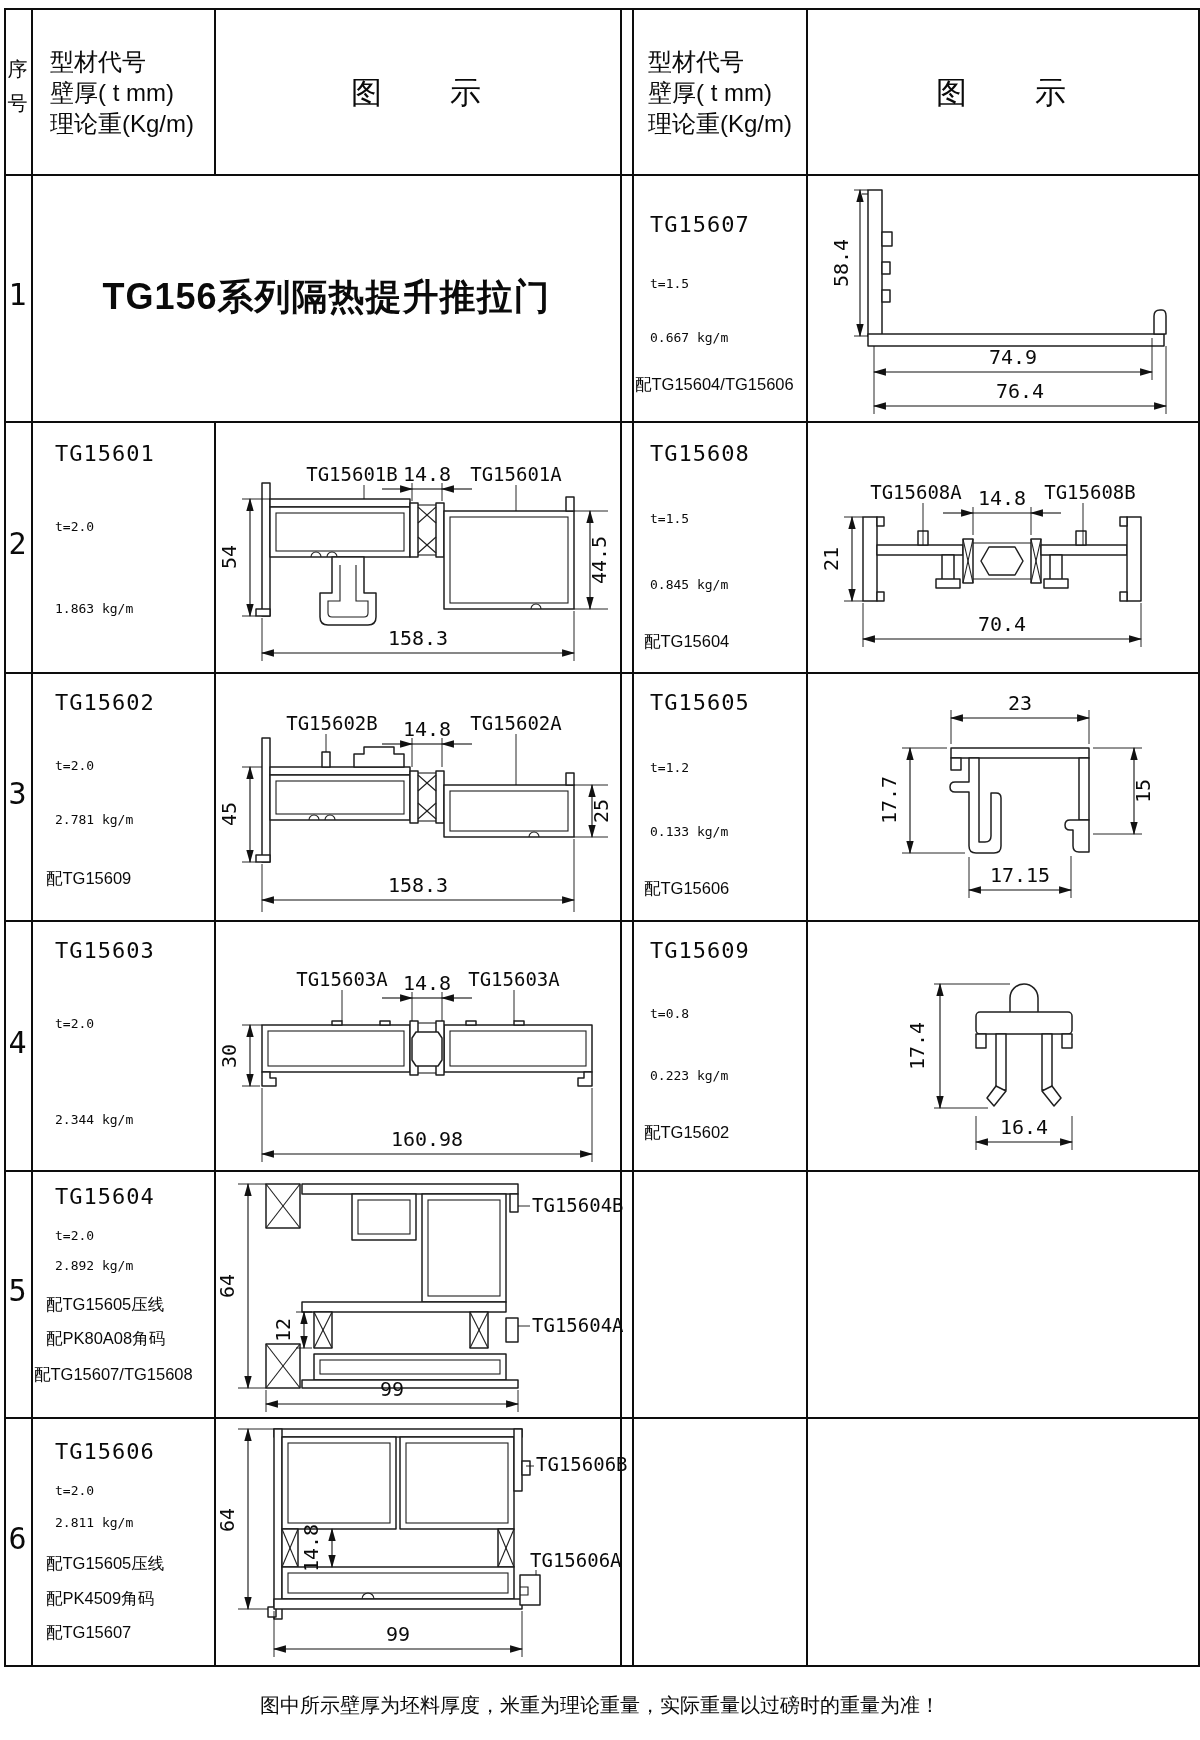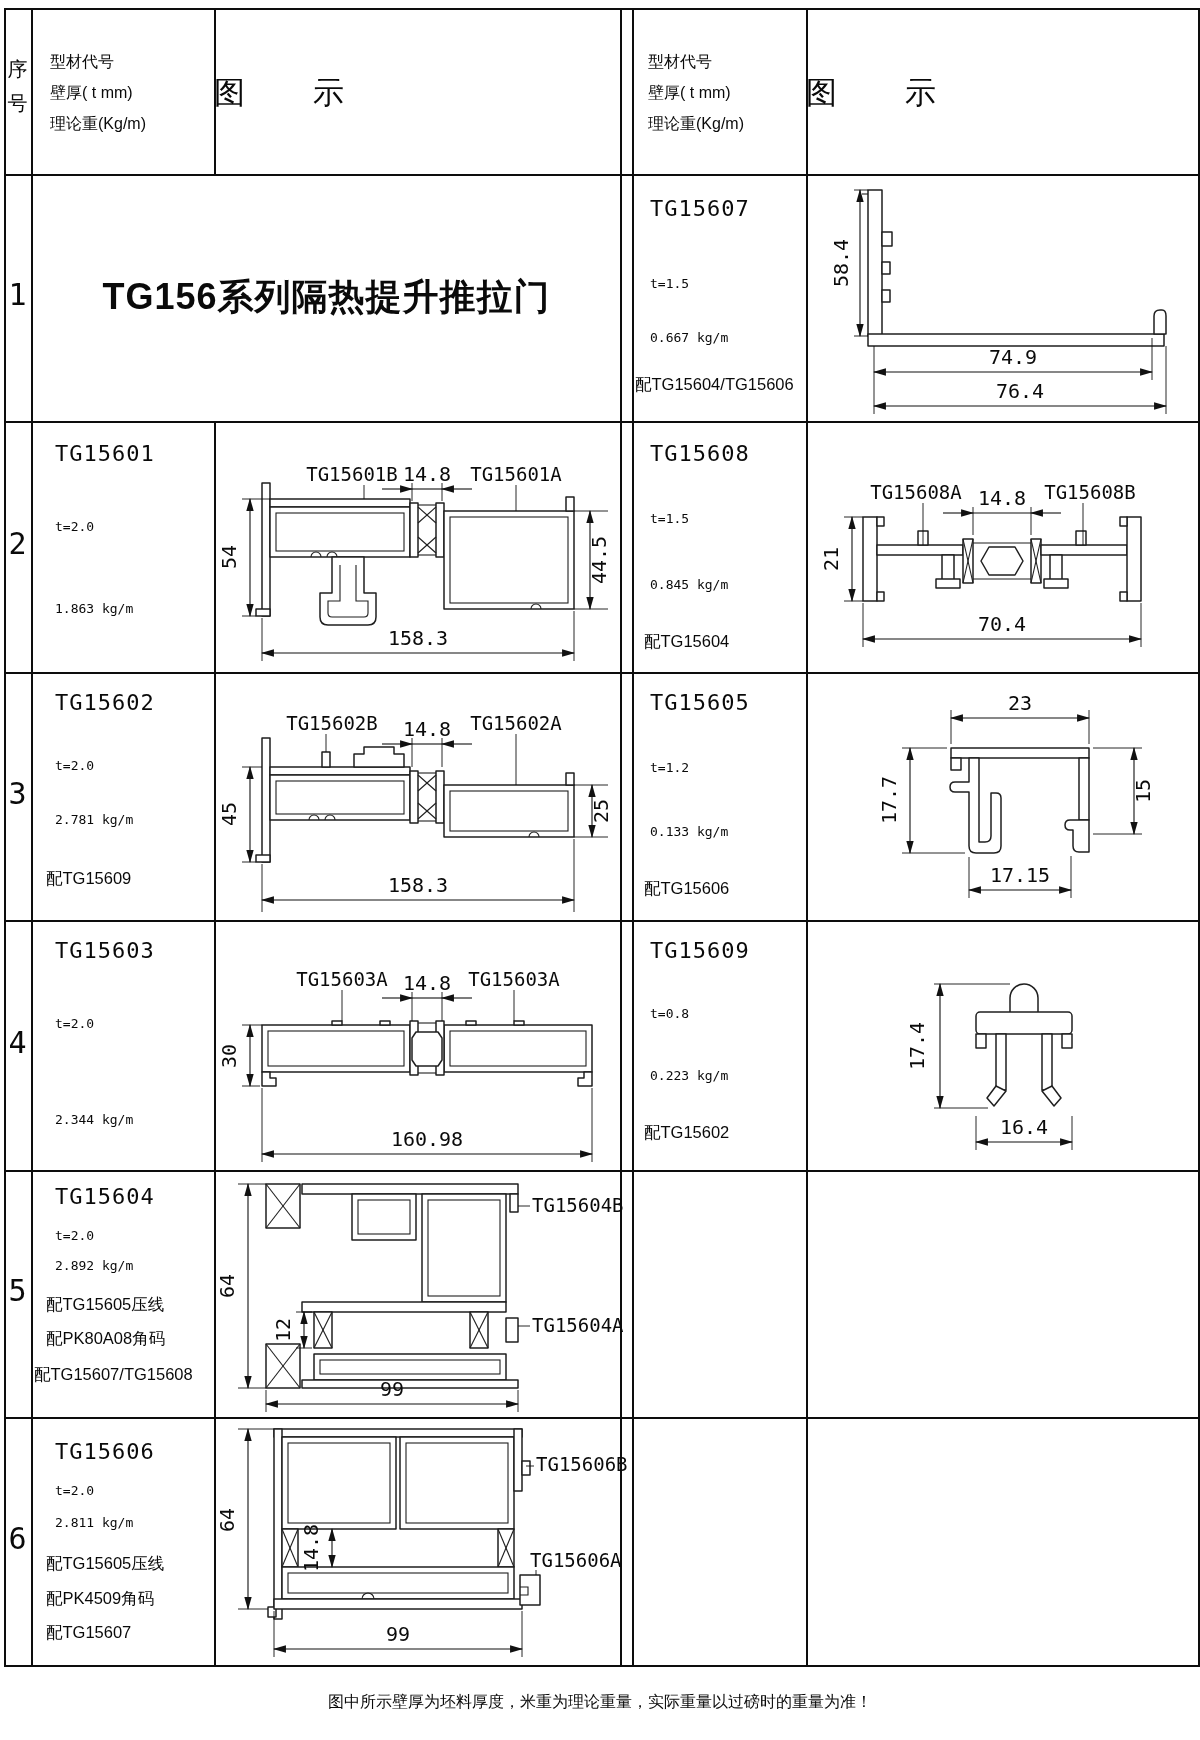--- a/index.html
+++ b/index.html
@@ -7,26 +7,26 @@
   body{width:1200px;height:1740px;background:#ffffff;position:relative;
        font-family:"Liberation Sans",sans-serif;color:#0a0a0a;overflow:hidden}
   .vl,.hl{position:absolute;background:#0d0d0d}
   .vl{width:2px}
   .hl{height:2px}
   .abs{position:absolute}
   .code{font-family:"DejaVu Sans Mono",monospace;font-size:22px;letter-spacing:1px;white-space:nowrap}
   .ln{font-family:"DejaVu Sans Mono",monospace;font-size:13px;white-space:nowrap}
   .match{font-size:16.5px;font-family:Liberation Sans, sans-serif;white-space:nowrap}
   .seqnum{font-family:"DejaVu Sans Mono",monospace;font-size:30px;width:27px;text-align:center}
-  .hdr-small{font-size:16px;line-height:31px;white-space:nowrap}
+  .hdr-small{font-size:24px;line-height:31px;white-space:nowrap}
   .hdr-seq{font-size:20px;line-height:34px;width:27px;text-align:center}
-  .hdr-big{font-size:31px;letter-spacing:2px;white-space:nowrap;}
+  .hdr-big{font-size:31px;letter-spacing:2px;white-space:nowrap;text-align:center}
   .title{font-size:36px;font-weight:bold;letter-spacing:1px;white-space:nowrap;
          display:flex;align-items:center;justify-content:center}
-  .note{font-size:16px;white-space:nowrap;text-align:center;width:1200px}
+  .note{font-size:20px;white-space:nowrap;text-align:center;width:1200px}
   svg{position:absolute;overflow:visible}
   svg .p{fill:#ffffff;stroke:#1f1f1f;stroke-width:1.5;stroke-linejoin:round}
   svg .pi{fill:none;stroke:#1f1f1f;stroke-width:1.1}
   svg .dl{stroke:#111;stroke-width:1.1;fill:none}
   svg .el{stroke:#111;stroke-width:0.9;fill:none}
   svg .dt{font-family:"DejaVu Sans Mono",monospace;font-size:20px;fill:#0a0a0a;text-anchor:middle}
   svg .lb{font-family:"DejaVu Sans Mono",monospace;font-size:19px;fill:#0a0a0a;text-anchor:middle}
   svg .lbs{text-anchor:start}
 </style>
 </head>
@@ -78,21 +78,21 @@
 
   <div class="abs seqnum" style="left:4px;top:277px">1</div>
   <div class="abs seqnum" style="left:4px;top:526px">2</div>
   <div class="abs seqnum" style="left:4px;top:776px">3</div>
   <div class="abs seqnum" style="left:4px;top:1025px">4</div>
   <div class="abs seqnum" style="left:4px;top:1273px">5</div>
   <div class="abs seqnum" style="left:4px;top:1521px">6</div>
 
   <div class="abs title" style="left:33px;top:174px;width:587px;height:247px">TG156系列隔热提升推拉门</div>
 
-  <div class="abs code" style="left:650px;top:196px">TG15607</div>
+  <div class="abs code" style="left:650px;top:212px">TG15607</div>
   <div class="abs ln" style="left:650px;top:276px">t=1.5</div>
   <div class="abs ln" style="left:650px;top:330px">0.667 kg/m</div>
   <div class="abs match" style="left:635px;top:374px">配TG15604/TG15606</div>
 
   <svg style="left:806px;top:174px" width="392" height="247" viewBox="0 0 392 247">
     <g>
       <rect class="p" x="62" y="16" width="14" height="146"></rect>
       <rect class="p" x="62" y="160" width="296" height="12"></rect>
       <path class="p" d="M348,160 L348,142 Q348,136 354,136 L356,136 Q360,136 360,142 L360,160 Z"></path>
       <path class="p" d="M76,58 h10 v14 h-10 Z"></path>

